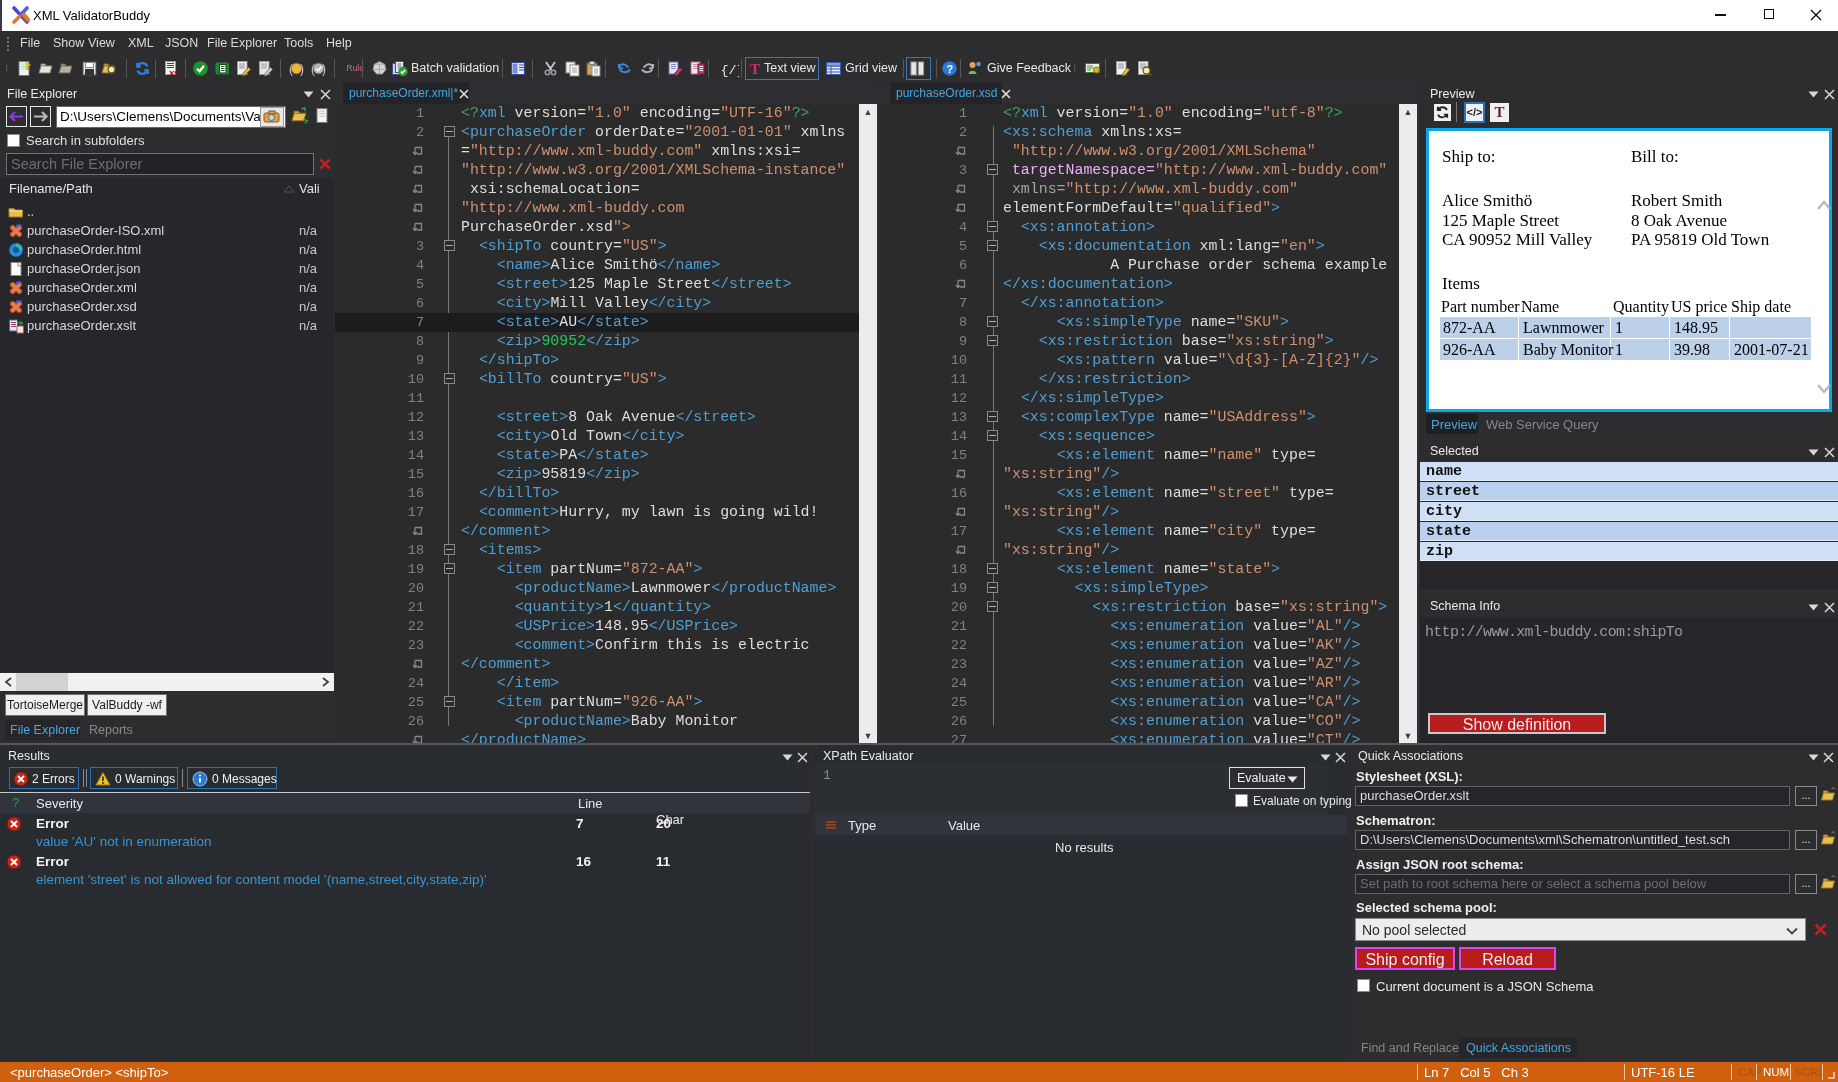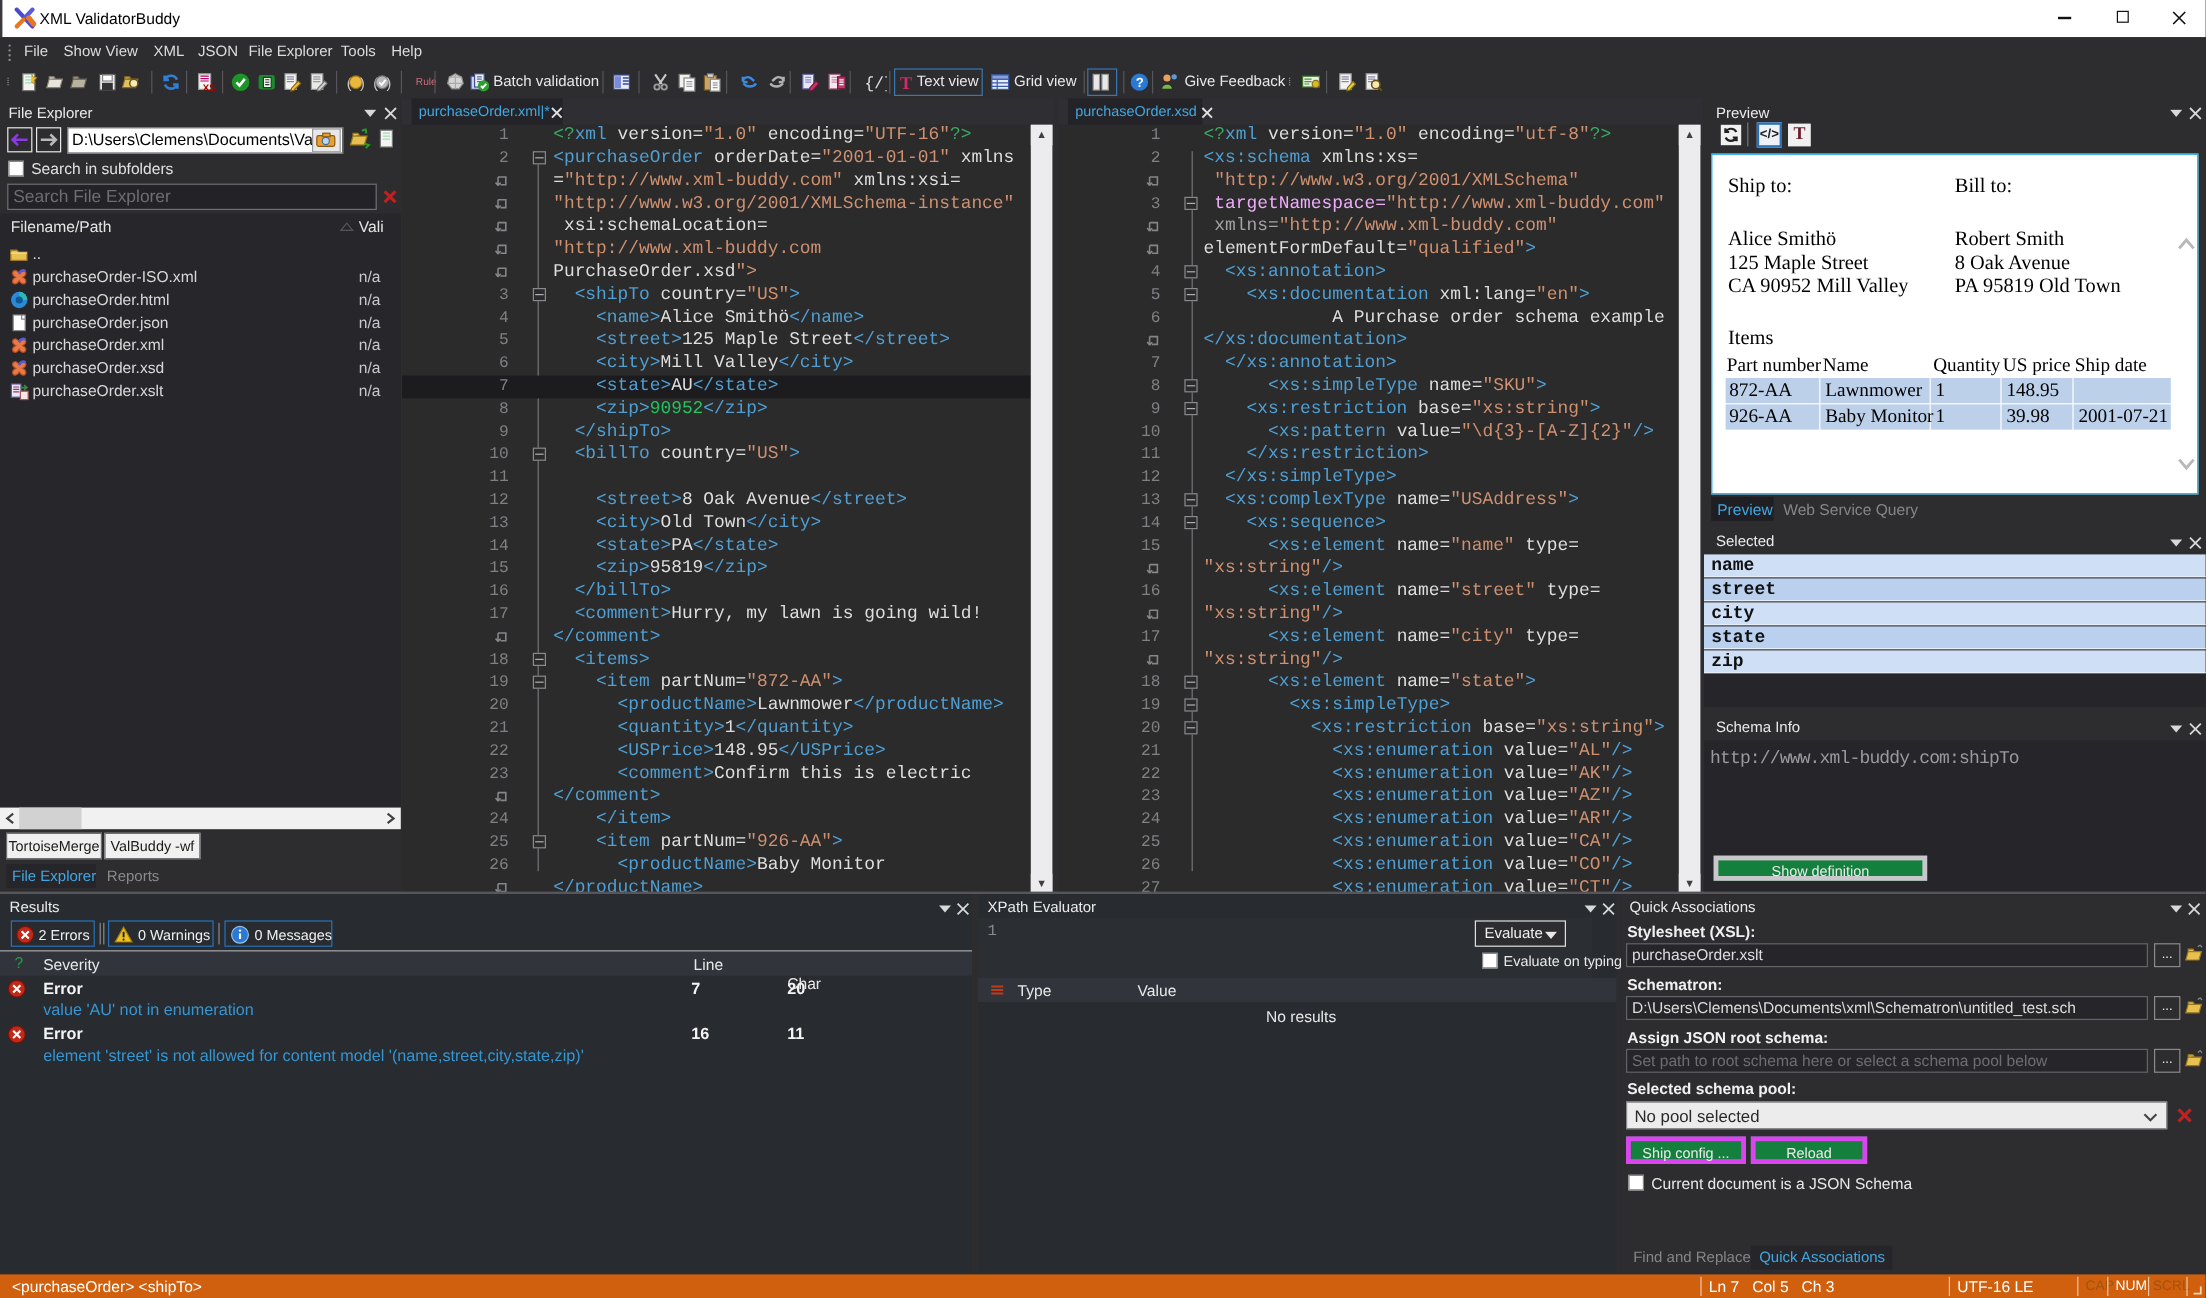--- a/index.html
+++ b/index.html
@@ -34,21 +34,21 @@
 .white{background:#fff}
 .serif{font-family:"Liberation Serif",serif}
 .results{position:absolute;left:0;top:745px;width:810px;height:315px;background:#282b30}
 .xpath{position:absolute;left:815px;top:745px;width:532px;height:315px;background:#282b30}
 .qa{position:absolute;left:1351px;top:745px;width:487px;height:315px;background:#2d2d30}
 .qalbl{position:absolute;font-size:13px;font-weight:bold;color:#f0f0f0}
 .qainp{position:absolute;left:4px;width:435px;height:20px;white-space:nowrap;overflow:hidden;background:#26262a;border:1px solid #63636a;color:#dcdcdc;font-size:13px;line-height:18px;padding-left:4px}
 .dots{position:absolute;width:22px;height:20px;background:#2d2d30;border:1px solid #8a8a8e;color:#e8e8e8;font-size:11px;text-align:center;line-height:16px}
 .statusbar{position:absolute;left:0;top:1062px;width:1838px;height:20px;background:#d0600e;color:#fff;font-size:13px}
 .ssep{position:absolute;top:2px;width:1px;height:16px;background:#eac9a8}
-.btn{position:absolute;background:#15803d;border:4px solid #d946ef;color:#ececec;font-size:12px;text-align:center}
+.btn{position:absolute;background:#b91c1c;border:2px solid #d946ef;color:#ececec;font-size:16px;text-align:center}
 .cb{position:absolute;width:13px;height:13px;background:#fff;border:1px solid #888}
 .tabb{position:absolute;font-size:13px}
 </style></head>
 <body>
 <div class="titlebar">
     <svg class="abs" style="left:9px;top:6px" width="20" height="19" viewBox="0 0 20 19">
 <path d="M3 2 L16 16" stroke="#4a4ad0" stroke-width="3.6" stroke-linecap="round"></path>
 <path d="M16 2 L10.5 8" stroke="#5a5ae0" stroke-width="3.6" stroke-linecap="round"></path>
 <path d="M8.5 10.5 L3 16" stroke="#e87820" stroke-width="3.6" stroke-linecap="round"></path>
 <path d="M13 9 L17 14" stroke="#e87820" stroke-width="4.4" stroke-linecap="round"></path>
@@ -777,21 +777,21 @@
  <svg class="abs" style="left:404px;top:7px" width="11" height="11">
       <path d="M1 1 L10 10 M10 1 L1 10" stroke="#d8d8d8" stroke-width="1.5"></path>
     </svg>
  <div class="abs" style="left:14px;top:22px;width:17px;height:17px;background:#f0f0f0">
   <svg width="17" height="17" viewBox="0 0 17 17">
         <path d="M13 6 A5 5 0 0 0 4.2 5.8 M3.8 2.8 v3.2 h3.2 M4 10.6 a5 5 0 0 0 8.8 0.3 M13.2 13.8 v-3.2 h-3.2" fill="none" stroke="#222" stroke-width="1.8"></path>
       </svg></div>
  <div class="abs" style="left:36px;top:20px;width:1px;height:20px;background:#77777c"></div>
  <div class="abs" style="left:44px;top:20px;width:21px;height:21px;background:#eef2f8;border:2px solid #2a72b8;color:#222;font-size:11px;text-align:center;line-height:17px;font-weight:bold">&lt;/&gt;</div>
  <div class="abs" style="left:70px;top:21px;width:19px;height:19px;background:#f0f0f0;color:#6a1a2a;font-size:15px;text-align:center;line-height:19px;font-family:'Liberation Serif',serif;font-weight:bold">T</div>
- <div class="white abs serif" style="left:6px;top:46px;width:406px;height:284px;border:1px solid #0ea5e9">
+ <div class="white abs serif" style="left:6px;top:46px;width:406px;height:284px;border:3px solid #0ea5e9">
   <svg class="abs" style="left:387px;top:68px" width="16" height="12">
         <path d="M2 10 L8 3 L14 10" stroke="#b8b8b8" stroke-width="2.4" fill="none"></path>
       </svg>
   <svg class="abs" style="left:387px;top:252px" width="16" height="12">
         <path d="M2 2 L8 9 L14 2" stroke="#b8b8b8" stroke-width="2.4" fill="none"></path>
       </svg>
   <div class="abs" style="left:13px;top:16px;font-size:17px">Ship to:</div>
   <div class="abs" style="left:202px;top:16px;font-size:17px">Bill to:</div>
   <div class="abs" style="left:13px;top:60px;font-size:17px;line-height:19.5px">Alice Smithö<br>125 Maple Street<br>CA 90952 Mill Valley</div>
   <div class="abs" style="left:202px;top:60px;font-size:17px;line-height:19.5px">Robert Smith<br>8 Oak Avenue<br>PA 95819 Old Town</div>

